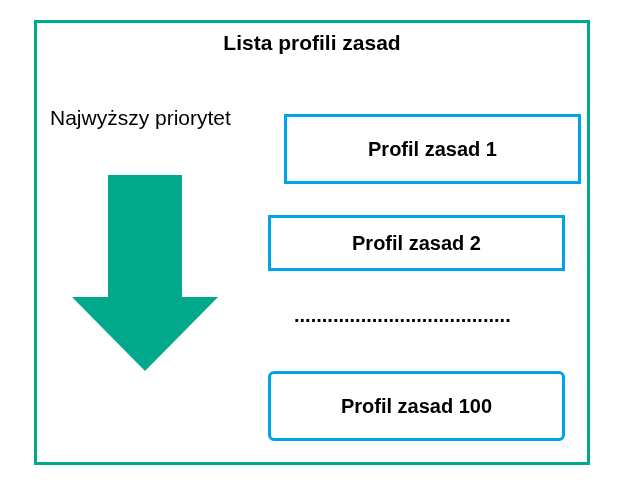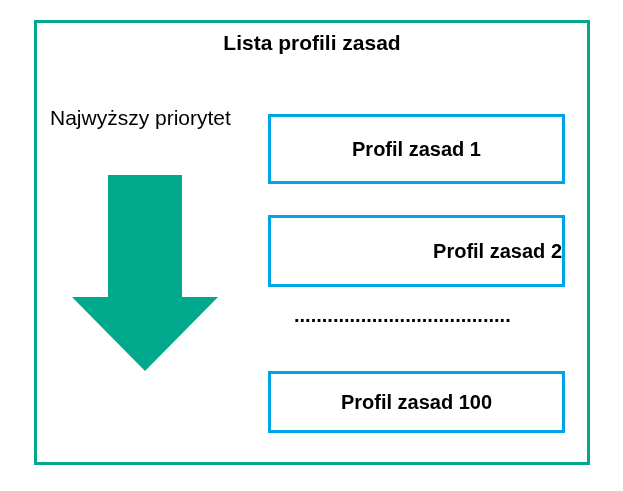--- a/index.html
+++ b/index.html
@@ -59,23 +59,23 @@
     border: 3px solid #00A3E6;
     background: #ffffff;
     box-sizing: border-box;
     display: flex;
     align-items: center;
     justify-content: center;
     font-size: 20px;
     font-weight: bold;
     white-space: nowrap;
   }
-  .box-1   { top: 114px; height: 70px; }
-  .box-2   { top: 215px; height: 72px; justify-content: flex-end; }
-  .box-100 { top: 371px; height: 62px; }
+  .box-1   { top: 114px; height: 70px; margin-left: 16px; }
+  .box-2   { top: 215px; height: 56px; }
+  .box-100 { top: 371px; height: 70px; border-radius: 6px; }
   .dots {
     position: absolute;
     left: 294px;
     top: 303px;
     width: 242px;
     height: 24px;
     overflow: hidden;
     font-size: 20px;
     font-weight: bold;
     letter-spacing: 0px;

